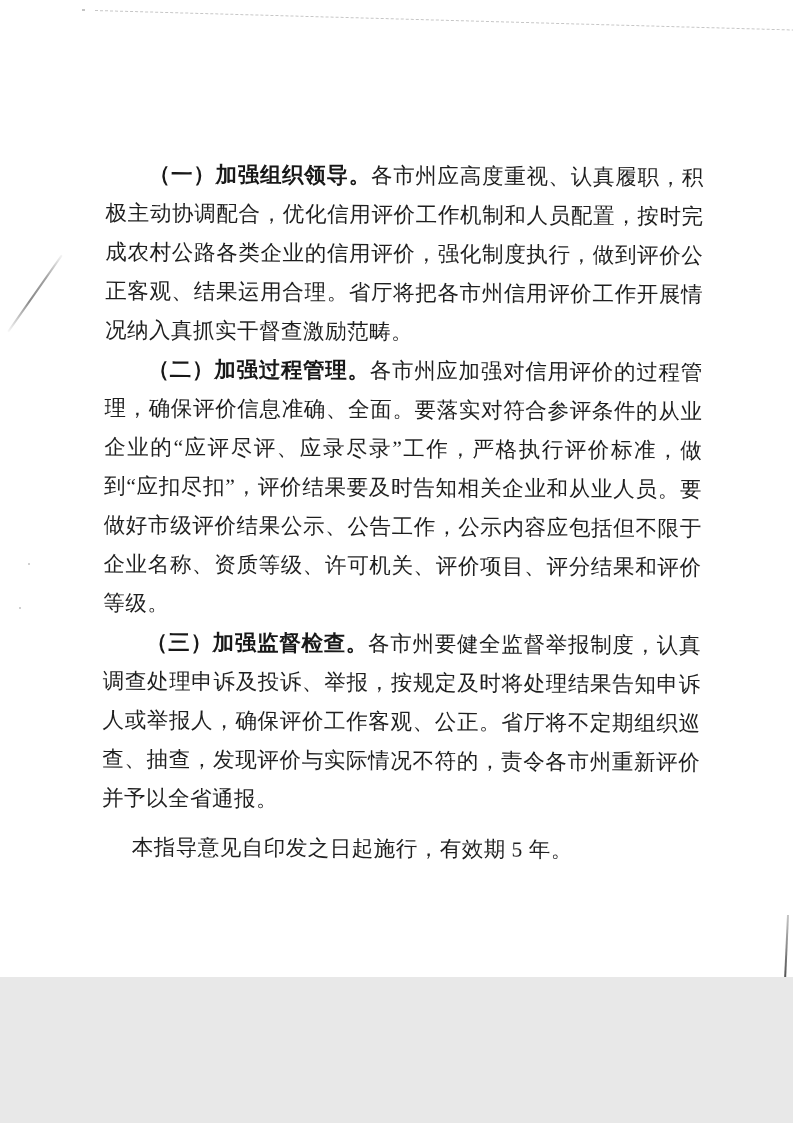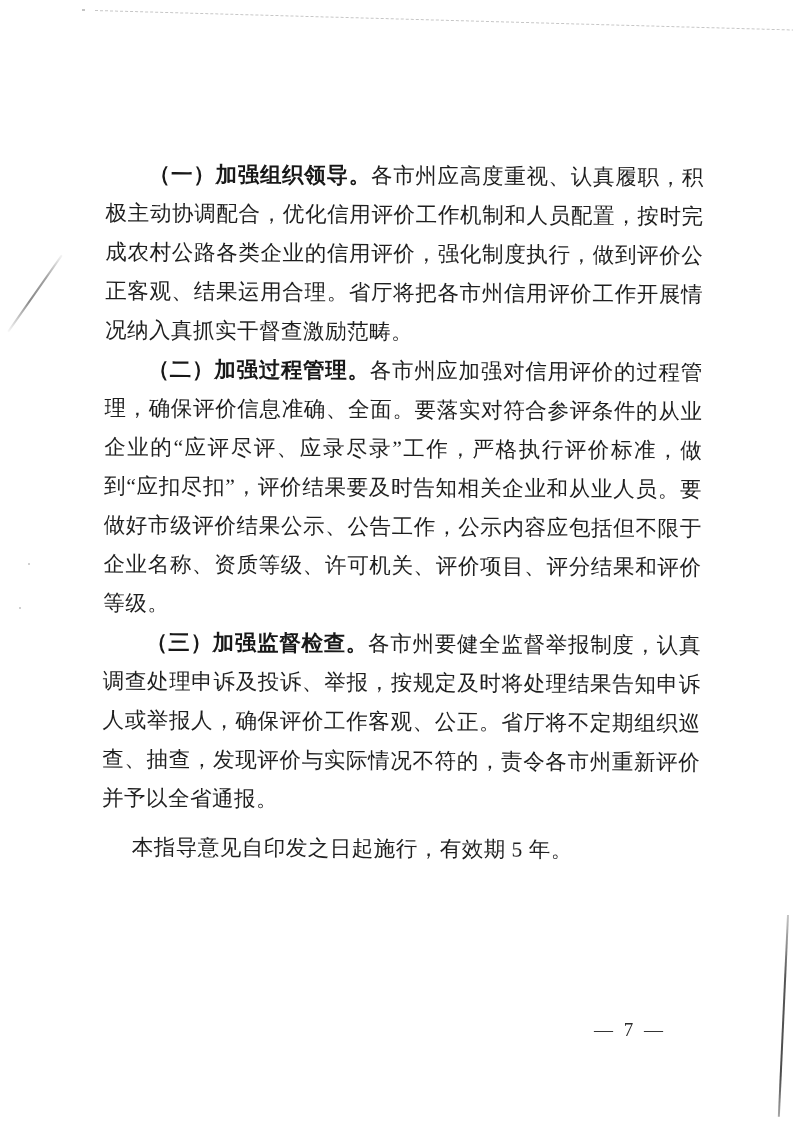--- a/index.html
+++ b/index.html
@@ -1,19 +1,19 @@
 <!DOCTYPE html>
 <html><head>
 <meta charset="utf-8">
 <style>
   html, body { margin: 0; padding: 0; background: #e8e8e8; }
   .page {
     position: relative;
     width: 793px;
-    height: 1123px;
+    height: 977px;
     background: #ffffff;
     overflow: hidden;
     font-family: "Liberation Serif", "DejaVu Serif", serif;
     color: #1f1f1f;
   }
 
   
   .artifact-top-line {
     position: absolute;
     left: 95px; top: 10px;

